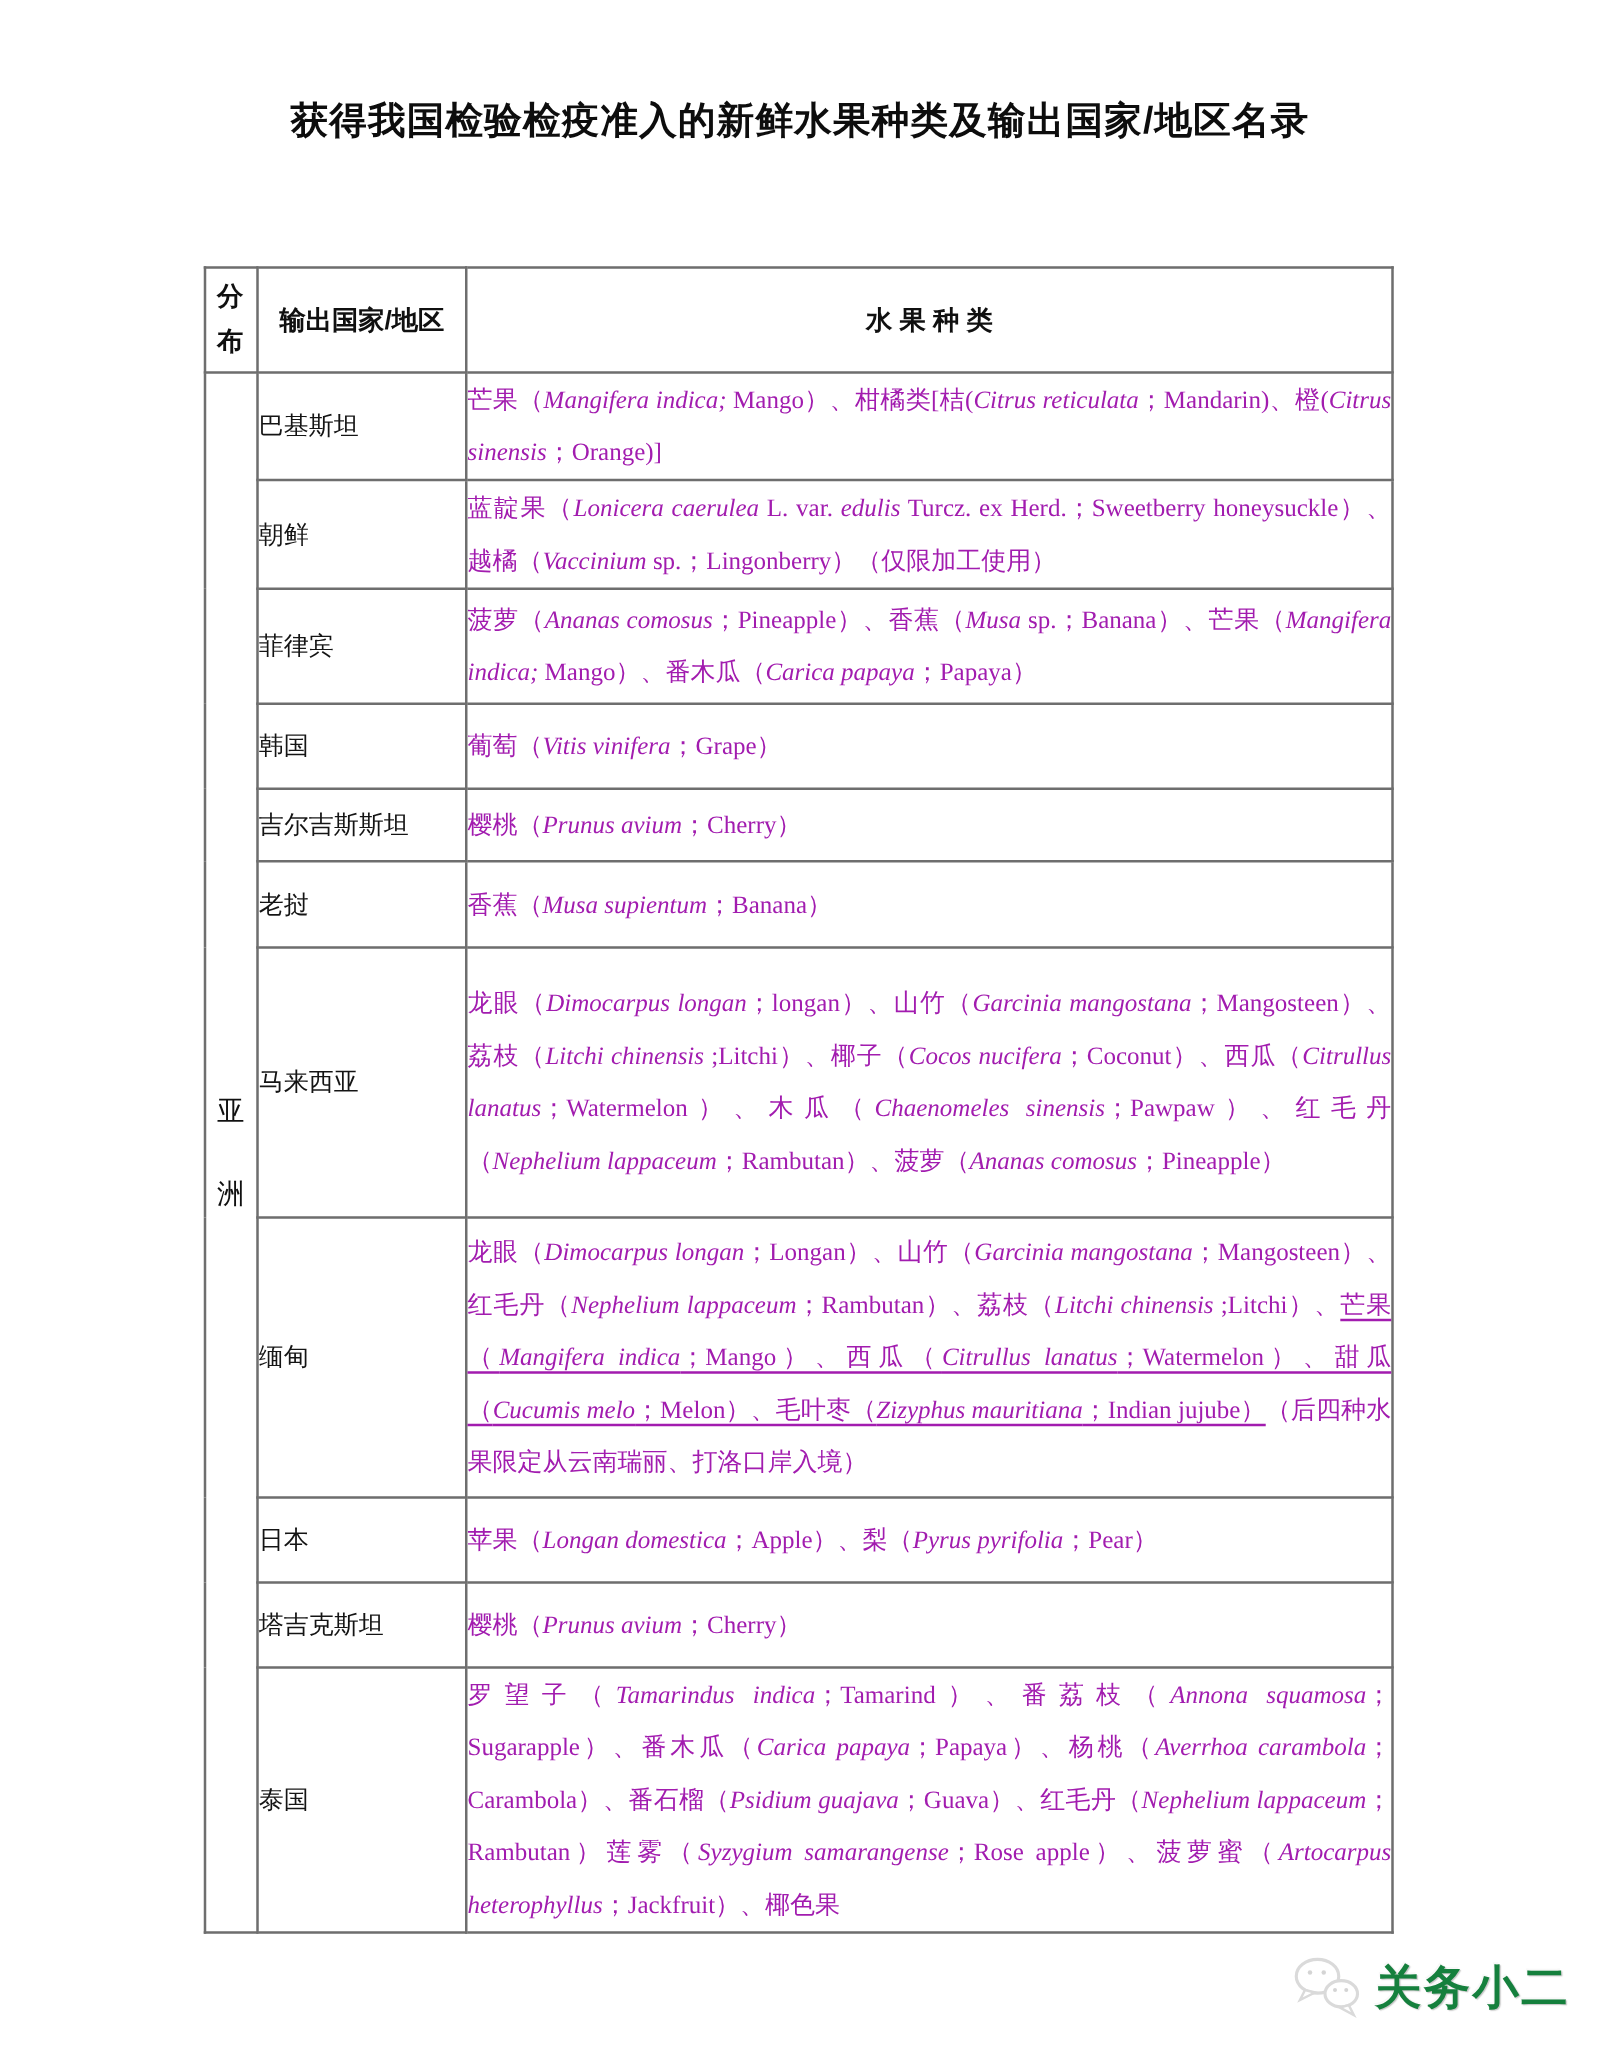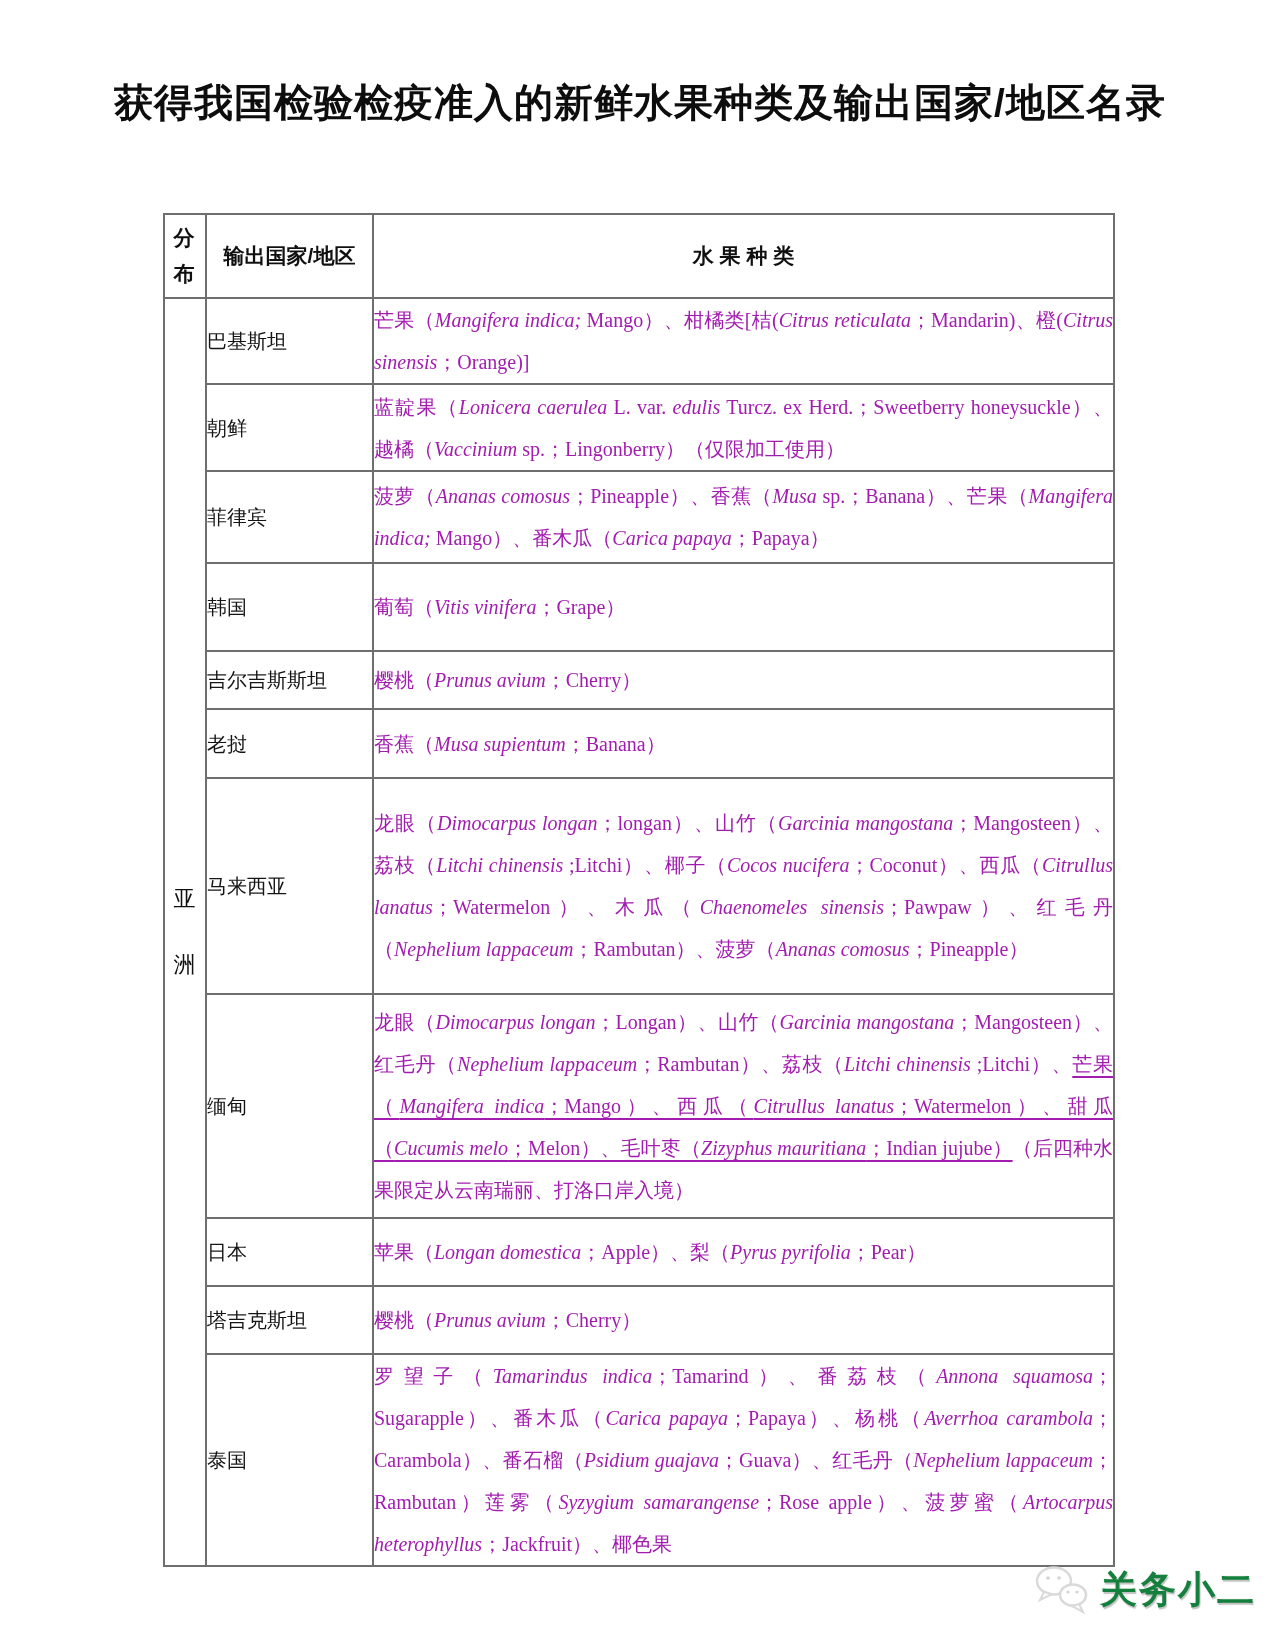--- a/index.html
+++ b/index.html
@@ -4,21 +4,21 @@
 <style>
   html,body { margin:0; padding:0; background:#ffffff; }
   .page {
     position:relative; width:1280px; height:1636px; background:#ffffff;
     overflow:hidden; color:#141414;
     font-family:"Liberation Serif","DejaVu Serif",serif;
   }
   .doc-title-1 {
     position:absolute; top:76px; left:0; width:100%; text-align:center;
     font-family:"Liberation Sans","DejaVu Sans",sans-serif;
-    font-weight:700; font-size:39px; letter-spacing:1px; color:#0d0d0d;
+    font-weight:700; font-size:30px; letter-spacing:1px; color:#0d0d0d;
   }
   .doc-title-2 {
     position:absolute; top:126px; left:0; width:100%; text-align:center;
     font-family:"Liberation Serif","DejaVu Serif",serif;
     font-weight:600; font-size:27px; color:#0d0d0d;
   }
   table.fruit-table {
     position:absolute; left:163px; top:213px; width:950px;
     border-collapse:collapse; table-layout:fixed; background:#fff;
   }
@@ -90,21 +90,21 @@
           <td class="fruits-cell"><span>芒果（</span><span class="it">Mangifera indica;</span><span> Mango）、柑橘类[桔(</span><span class="it">Citrus reticulata</span><span>；Mandarin)、橙(</span><span class="it">Citrus sinensis</span><span>；Orange)]</span></td>
         </tr>
         <tr style="height: 87px;">
           <td class="country-cell">朝鲜</td>
           <td class="fruits-cell"><span>蓝靛果（</span><span class="it">Lonicera caerulea</span><span> L. var. </span><span class="it">edulis</span><span> Turcz. ex Herd.；Sweetberry honeysuckle）、越橘（</span><span class="it">Vaccinium</span><span> sp.；Lingonberry）（仅限加工使用）</span></td>
         </tr>
         <tr style="height: 92px;">
           <td class="country-cell">菲律宾</td>
           <td class="fruits-cell"><span>菠萝（</span><span class="it">Ananas comosus</span><span>；Pineapple）、香蕉（</span><span class="it">Musa</span><span> sp.；Banana）、芒果（</span><span class="it">Mangifera indica;</span><span> Mango）、番木瓜（</span><span class="it">Carica papaya</span><span>；Papaya）</span></td>
         </tr>
-        <tr style="height: 88px;">
+        <tr style="height: 68px;">
           <td class="country-cell">韩国</td>
           <td class="fruits-cell"><span>葡萄（</span><span class="it">Vitis vinifera</span><span>；Grape）</span></td>
         </tr>
         <tr style="height: 58px;">
           <td class="country-cell">吉尔吉斯斯坦</td>
           <td class="fruits-cell"><span>樱桃（</span><span class="it">Prunus avium</span><span>；Cherry）</span></td>
         </tr>
         <tr style="height: 69px;">
           <td class="country-cell">老挝</td>
           <td class="fruits-cell"><span>香蕉（</span><span class="it">Musa supientum</span><span>；Banana）</span></td>

